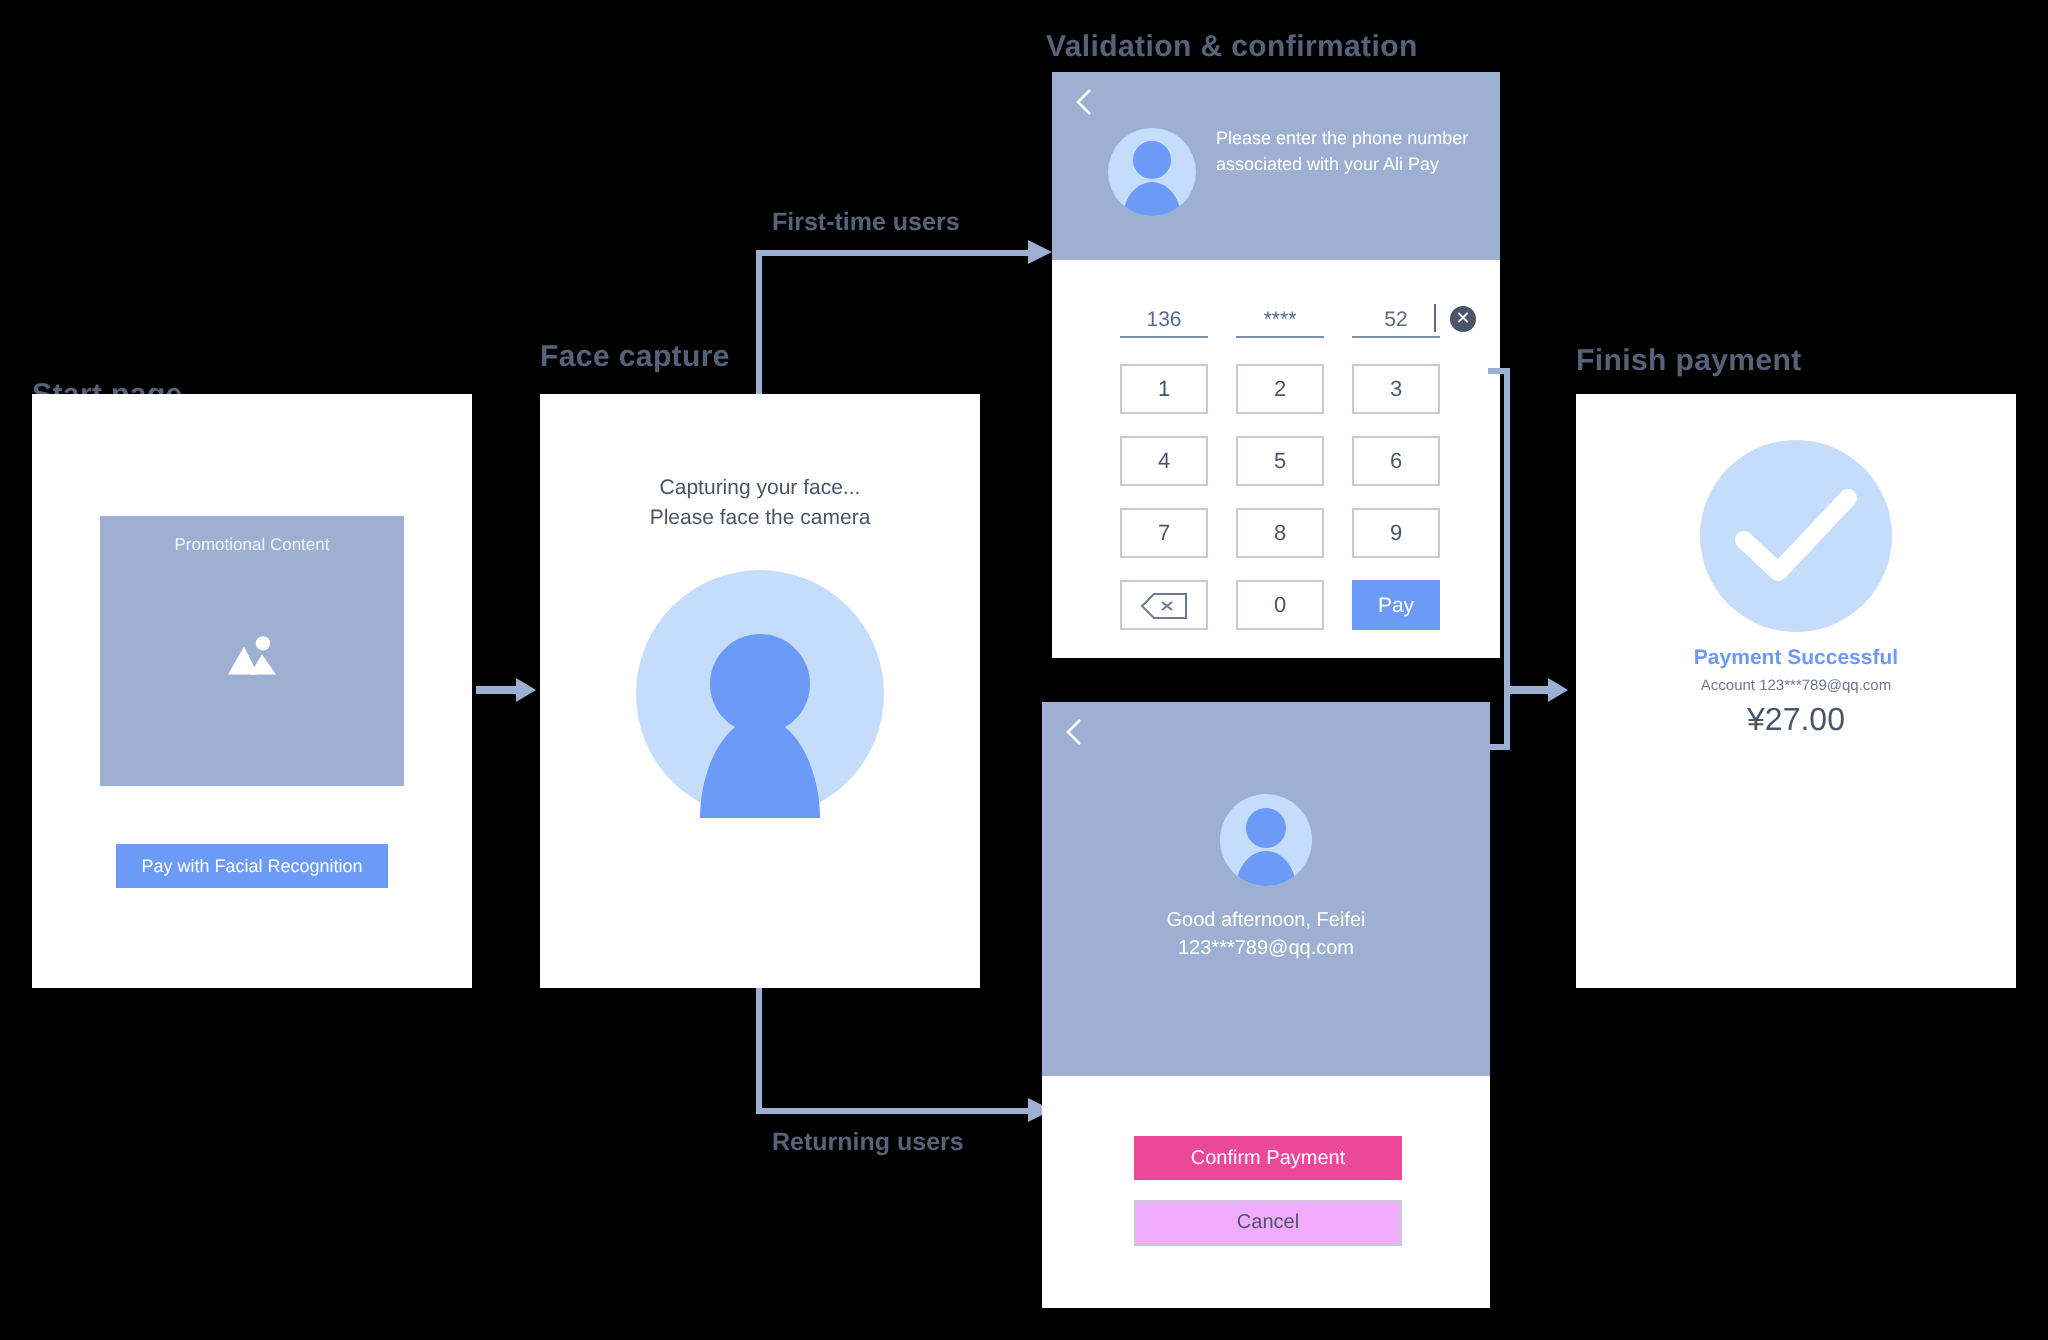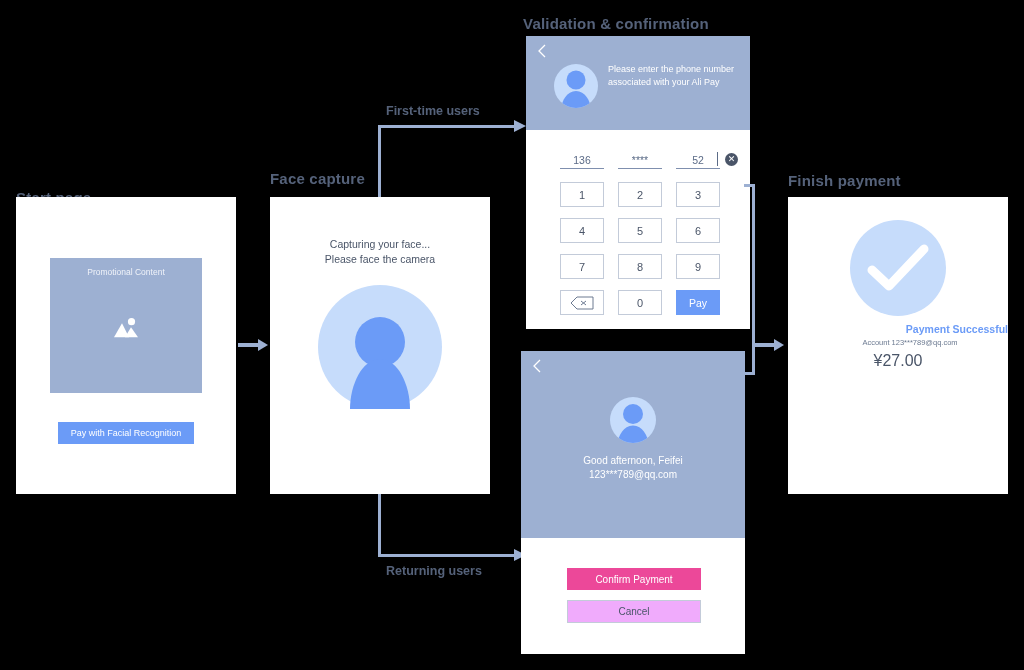--- a/index.html
+++ b/index.html
@@ -154,24 +154,24 @@
   
   #finish-phone { left: 788px; top: 197px; width: 220px; height: 297px; }
   #success-circle {
     position: absolute; left: 50%; top: 23px; transform: translateX(-50%);
     width: 96px; height: 96px; border-radius: 50%;
     background: #c6dcfb;
     display: flex; align-items: center; justify-content: center;
   }
   #success-title {
     position: absolute; left: 0; top: 126px; width: 100%;
-    text-align: right; font-size: 10.5px; font-weight: bold; color: #6b9bf7;
+    text-align: center; font-size: 10.5px; font-weight: bold; color: #6b9bf7;
   }
   #success-account {
-    position: absolute; left: 12px; top: 141px; width: 100%;
+    position: absolute; left: 0; top: 141px; width: 100%;
     text-align: center; font-size: 7.5px; color: #6c7a91;
   }
   #success-amount {
     position: absolute; left: 0; top: 155px; width: 100%;
     text-align: center; font-size: 16px; color: #4a5568;
   }
 
   
   .conn { position: absolute; background: #9db0d2; }
   .conn-label {

